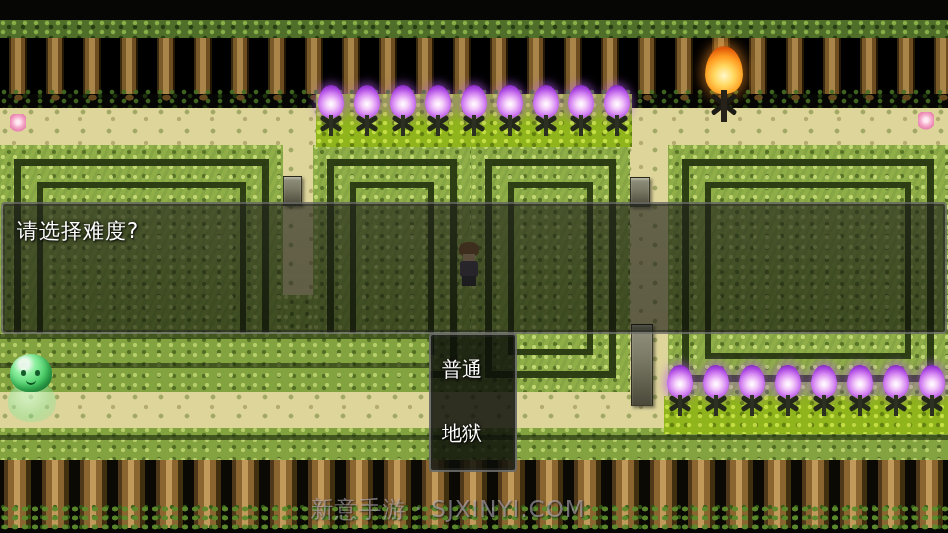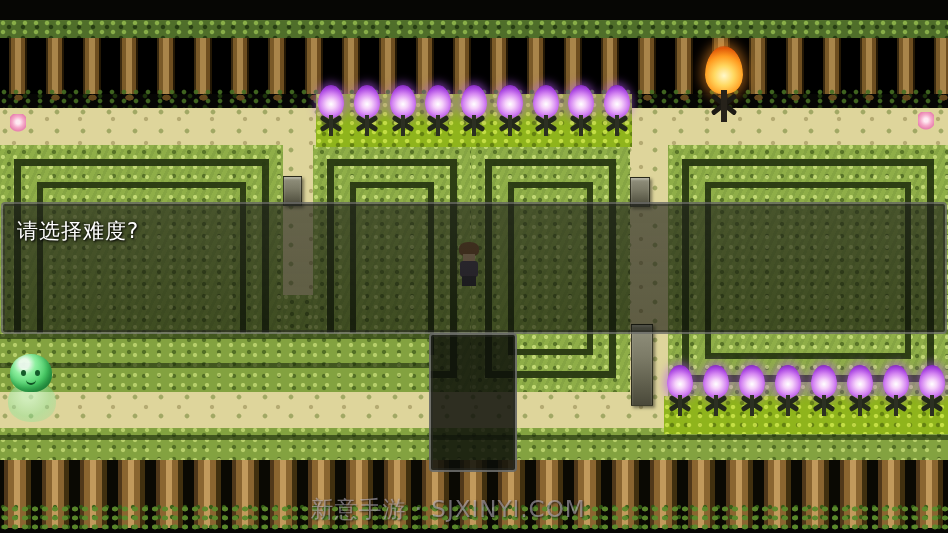--- a/index.html
+++ b/index.html
@@ -365,17 +365,19 @@
   </div>
 
   <div class="px trees-bottom" style="left:0;top:460px;width:948px;height:68px;"></div>
   <div class="px grass-fringe" style="left:0;top:504px;width:948px;height:26px;"></div>
 
   <div class="px msgwin">
     <div class="msgtext">请选择难度?</div>
   </div>
 
   <div class="px choicewin">
+    <div class="choice">普通</div>
+    <div class="choice">地狱</div>
   </div>
 
   <div class="px watermark">新意手游 · SJXINYI.COM</div>
 
 </div>
 
 </body></html>

